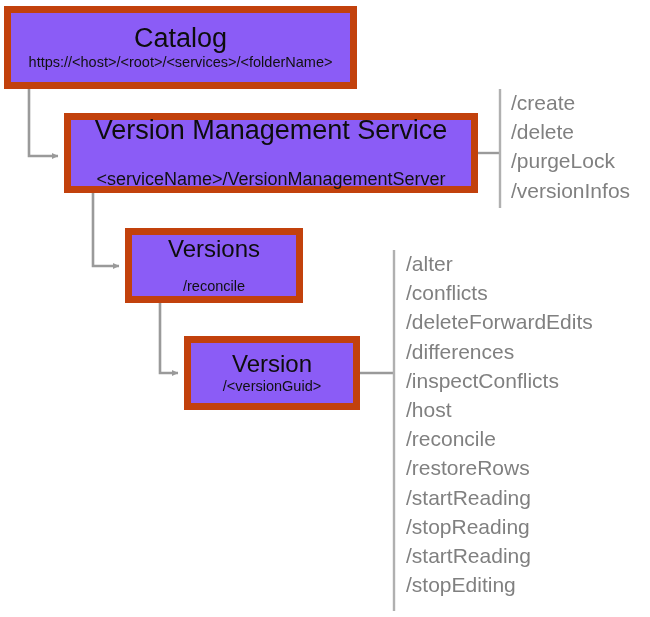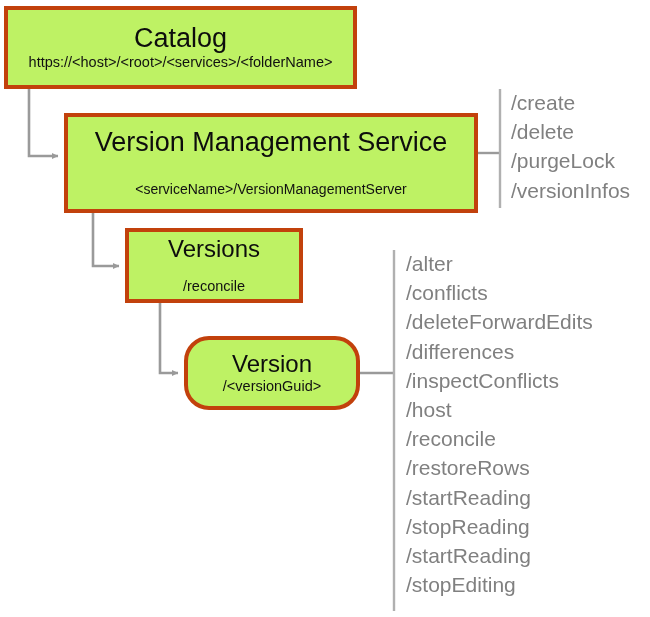--- a/index.html
+++ b/index.html
@@ -22,22 +22,22 @@
     position: absolute;
     left: 0;
     top: 0;
     width: 650px;
     height: 617px;
     pointer-events: none;
   }
   .node {
     position: absolute;
     box-sizing: border-box;
-    background: #bef264;
-    border: 4px solid #c2410c;
+    background: #8b5cf6;
+    border: 7px solid #c2410c;
     display: flex;
     flex-direction: column;
     align-items: center;
     justify-content: center;
     text-align: center;
     color: #111111;
   }
   .node .title {
     font-weight: normal;
     color: #0d0d0d;
@@ -58,43 +58,42 @@
     height: 83px;
   }
   #node-catalog .title { font-size: 27px; margin-bottom: 2px; }
   #node-catalog .subtitle { font-size: 14.5px; }
 
   
   #node-vms {
     left: 64px;
     top: 113px;
     width: 414px;
-    height: 100px;
+    height: 80px;
     gap: 25px;
   }
   #node-vms .title { font-size: 27px; margin-bottom: 1px; }
-  #node-vms .subtitle { font-size: 14px; }
+  #node-vms .subtitle { font-size: 18px; }
 
   
   #node-versions {
     left: 125px;
     top: 228px;
     width: 178px;
     height: 75px;
   }
   #node-versions .title { font-size: 24px; margin-bottom: 18px; }
   #node-versions .subtitle { font-size: 14.5px; }
 
   
   #node-version {
     left: 184px;
     top: 336px;
     width: 176px;
     height: 74px;
-    border-radius: 25px;
   }
   #node-version .title { font-size: 24px; margin-bottom: 2px; }
   #node-version .subtitle { font-size: 14.5px; }
 
   
   .op-list {
     position: absolute;
     list-style: none;
     margin: 0;
     padding: 0;

